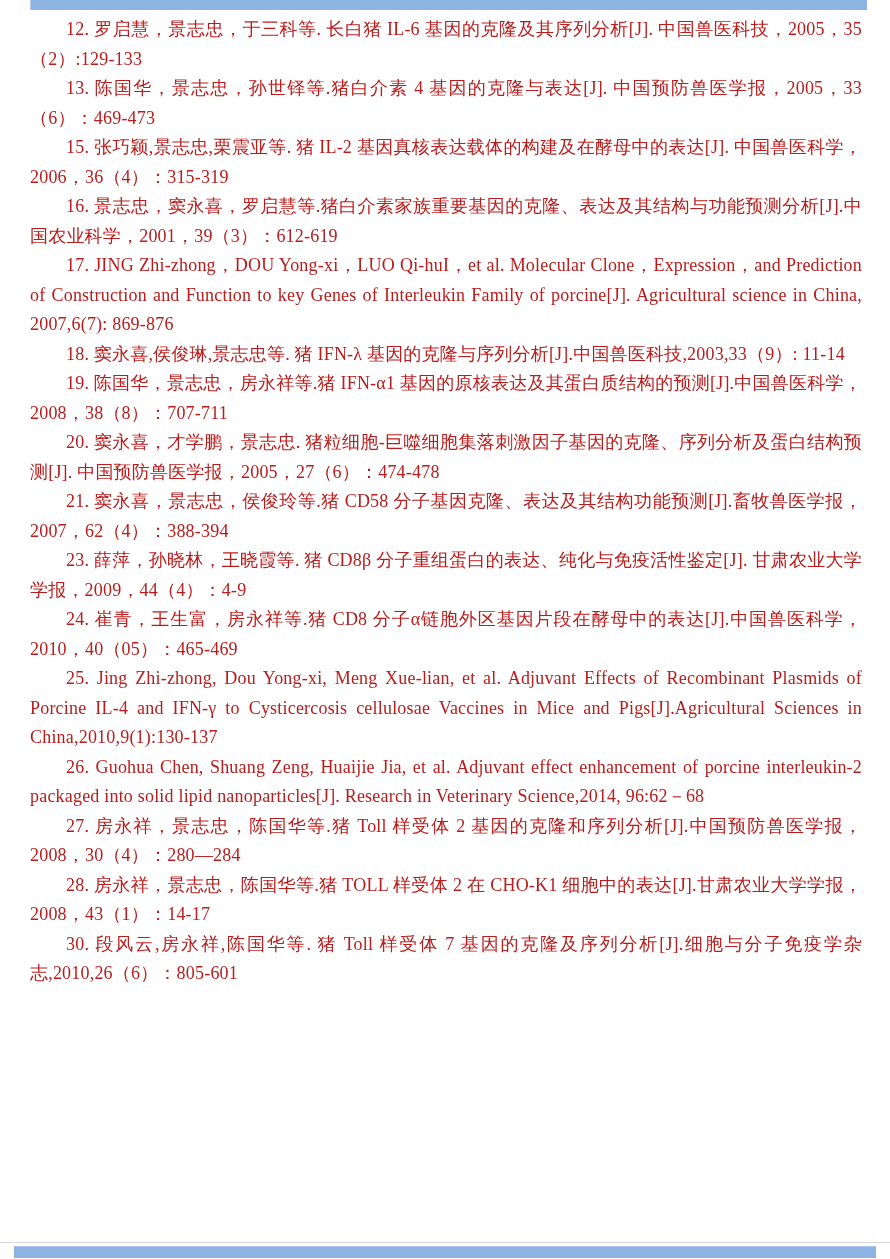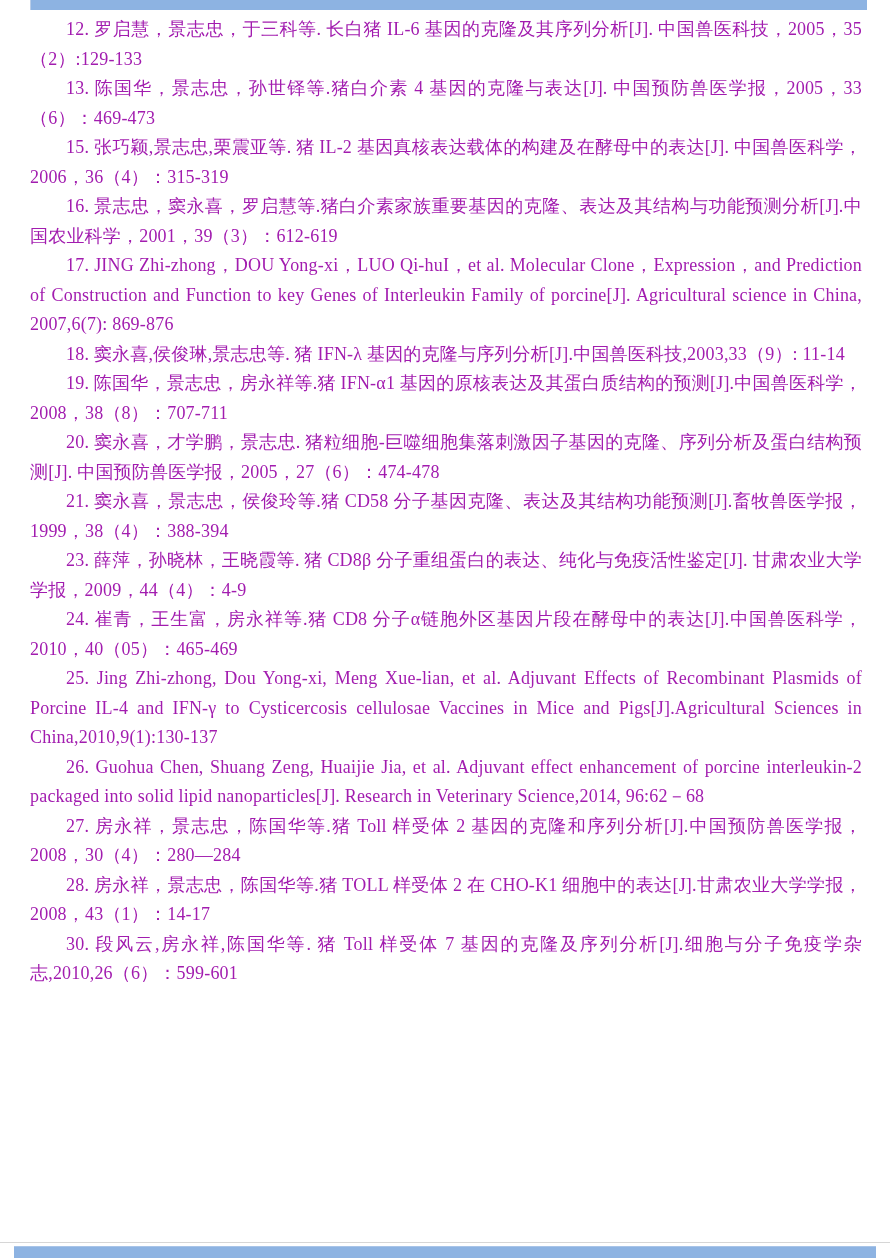--- a/index.html
+++ b/index.html
@@ -24,21 +24,21 @@
     background: #8db3e2;
     border-left: 1px solid #b9cde8;
   }
   .content {
     position: absolute;
     top: 15px;
     left: 30px;
     width: 832px;
     font-size: 18px;
     line-height: 29.5px;
-    color: #a21caf;
+    color: #b91c1c;
     text-align: justify;
   }
   .content p {
     margin: 0;
     padding: 0;
     text-indent: 2em;
     letter-spacing: 0.2px;
   }
   .footer-divider {
     position: absolute;
@@ -67,26 +67,26 @@
 
   <div class="content">
     <p>12. 罗启慧，景志忠，于三科等. 长白猪 IL-6 基因的克隆及其序列分析[J]. 中国兽医科技，2005，35（2）:129-133</p>
     <p>13. 陈国华，景志忠，孙世铎等.猪白介素 4 基因的克隆与表达[J]. 中国预防兽医学报，2005，33（6）：469-473</p>
     <p>15. 张巧颖,景志忠,栗震亚等. 猪 IL-2 基因真核表达载体的构建及在酵母中的表达[J]. 中国兽医科学，2006，36（4）：315-319</p>
     <p>16. 景志忠，窦永喜，罗启慧等.猪白介素家族重要基因的克隆、表达及其结构与功能预测分析[J].中国农业科学，2001，39（3）：612-619</p>
     <p>17. JING Zhi-zhong，DOU Yong-xi，LUO Qi-huI，et al. Molecular Clone，Expression，and Prediction of Construction and Function to key Genes of Interleukin Family of porcine[J]. Agricultural science in China, 2007,6(7): 869-876</p>
     <p>18. 窦永喜,侯俊琳,景志忠等. 猪 IFN-λ 基因的克隆与序列分析[J].中国兽医科技,2003,33（9）: 11-14</p>
     <p>19. 陈国华，景志忠，房永祥等.猪 IFN-α1 基因的原核表达及其蛋白质结构的预测[J].中国兽医科学，2008，38（8）：707-711</p>
     <p>20. 窦永喜，才学鹏，景志忠. 猪粒细胞-巨噬细胞集落刺激因子基因的克隆、序列分析及蛋白结构预测[J]. 中国预防兽医学报，2005，27（6）：474-478</p>
-    <p>21. 窦永喜，景志忠，侯俊玲等.猪 CD58 分子基因克隆、表达及其结构功能预测[J].畜牧兽医学报，1999，38（4）：388-394</p>
+    <p>21. 窦永喜，景志忠，侯俊玲等.猪 CD58 分子基因克隆、表达及其结构功能预测[J].畜牧兽医学报，2007，62（4）：388-394</p>
     <p>23. 薛萍，孙晓林，王晓霞等. 猪 CD8β 分子重组蛋白的表达、纯化与免疫活性鉴定[J]. 甘肃农业大学学报，2009，44（4）：4-9</p>
     <p>24. 崔青，王生富，房永祥等.猪 CD8 分子α链胞外区基因片段在酵母中的表达[J].中国兽医科学，2010，40（05）：465-469</p>
     <p>25. Jing Zhi-zhong, Dou Yong-xi, Meng Xue-lian, et al. Adjuvant Effects of Recombinant Plasmids of Porcine IL-4 and IFN-γ to Cysticercosis cellulosae Vaccines in Mice and Pigs[J].Agricultural Sciences in China,2010,9(1):130-137</p>
     <p>26. Guohua Chen, Shuang Zeng, Huaijie Jia, et al. Adjuvant effect enhancement of porcine interleukin-2 packaged into solid lipid nanoparticles[J]. Research in Veterinary Science,2014, 96:62－68</p>
     <p>27. 房永祥，景志忠，陈国华等.猪 Toll 样受体 2 基因的克隆和序列分析[J].中国预防兽医学报，2008，30（4）：280—284</p>
     <p>28. 房永祥，景志忠，陈国华等.猪 TOLL 样受体 2 在 CHO-K1 细胞中的表达[J].甘肃农业大学学报，2008，43（1）：14-17</p>
-    <p>30. 段风云,房永祥,陈国华等. 猪 Toll 样受体 7 基因的克隆及序列分析[J].细胞与分子免疫学杂志,2010,26（6）：599-601</p>
+    <p>30. 段风云,房永祥,陈国华等. 猪 Toll 样受体 7 基因的克隆及序列分析[J].细胞与分子免疫学杂志,2010,26（6）：805-601</p>
   </div>
 
   <div class="footer-divider"></div>
   <div class="bottom-bar"></div>
 
 </div>
 
 </body></html>

